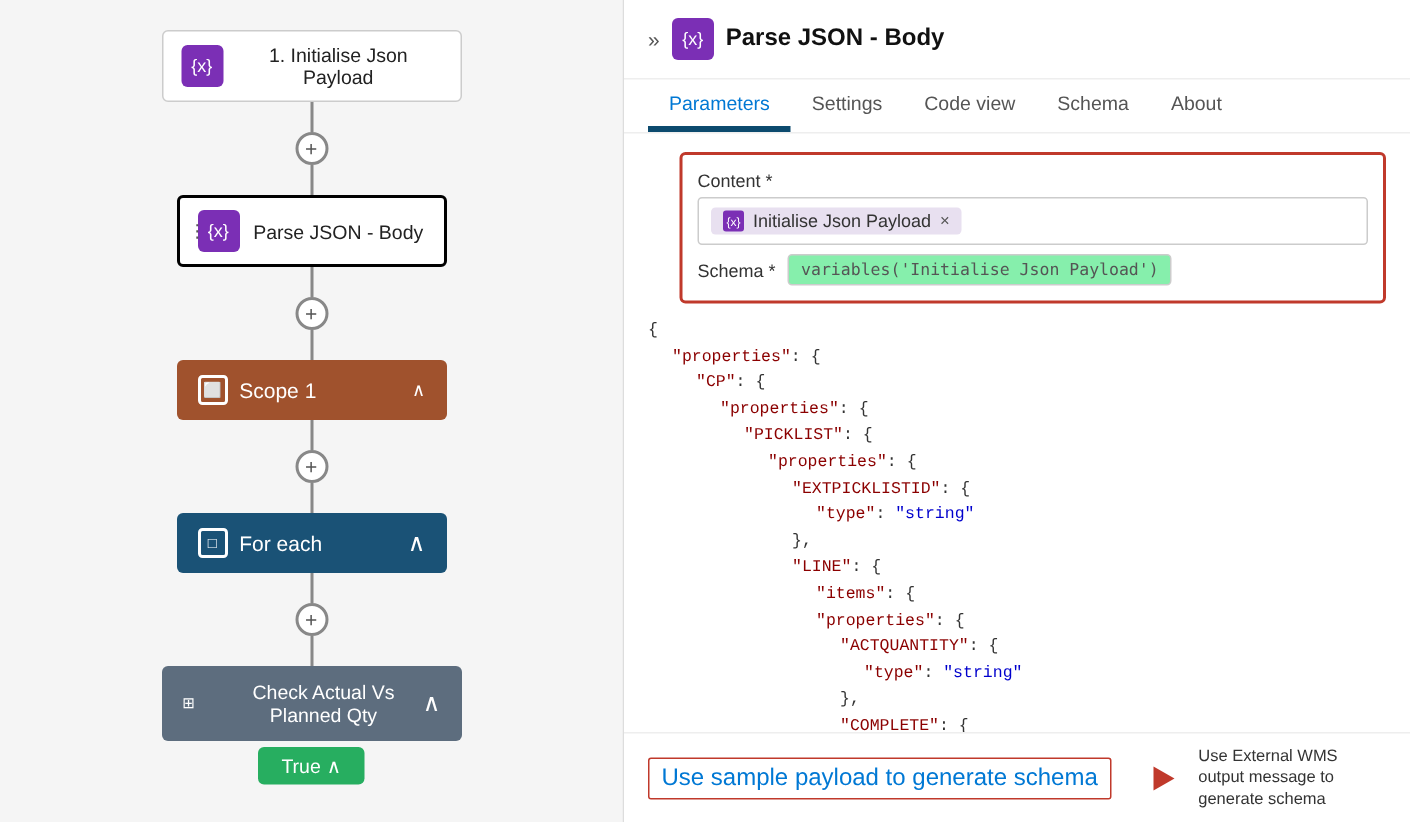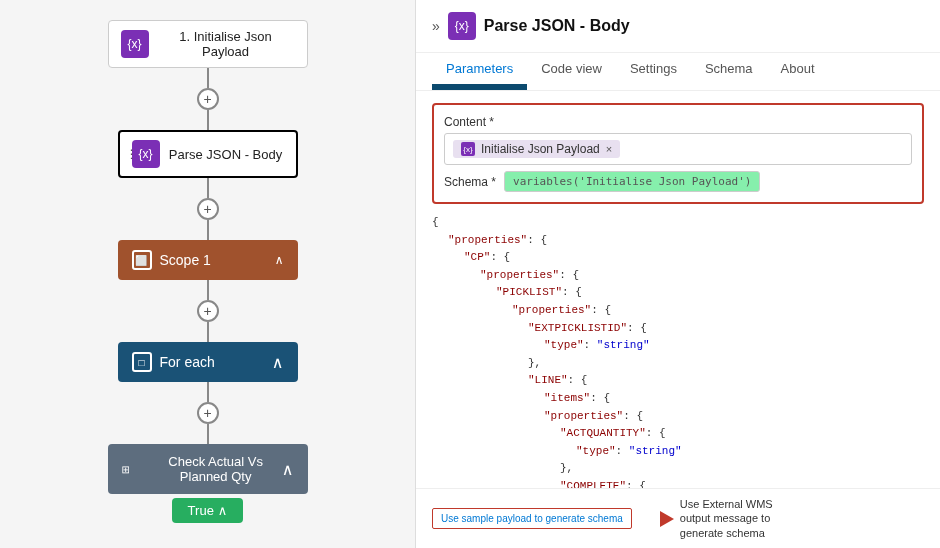--- a/index.html
+++ b/index.html
@@ -293,36 +293,37 @@
     .tab {
       padding: 8px 14px;
       font-size: 13px;
       color: #555;
       cursor: pointer;
       border-bottom: 2px solid transparent;
     }
 
     .tab.active {
       color: #0078d4;
-      border-bottom: 6px solid #0c4a6e;
+      border-bottom: 4px solid #0c4a6e;
       font-weight: 500;
     }
 
     .right-content {
       flex: 1;
       padding: 12px 16px;
       overflow-y: auto;
       position: relative;
     }
 
     .highlighted-section {
       border: 2px solid #c0392b;
       border-radius: 4px;
       padding: 10px;
       margin-bottom: 10px;
+      margin-left: 21px;
     }
 
     .field-label {
       font-size: 12px;
       color: #333;
       font-weight: 500;
       margin-bottom: 4px;
     }
 
     .content-tag-row {
@@ -410,33 +411,33 @@
     .bottom-bar {
       border-top: 1px solid #eee;
       padding: 8px 16px;
       display: flex;
       align-items: center;
       gap: 8px;
     }
 
     .sample-payload-link {
       color: #0078d4;
-      font-size: 10px;
+      font-size: 16px;
       text-decoration: none;
       cursor: pointer;
       border: 1px solid #c0392b;
       border-radius: 2px;
       padding: 4px 8px;
     }
 
     .arrow-annotation {
       display: flex;
       align-items: center;
       margin-left: 20px;
-      gap: 6px;
+      gap: 16px;
     }
 
     .arrow-right {
       width: 0;
       height: 0;
       border-top: 8px solid transparent;
       border-bottom: 8px solid transparent;
       border-left: 14px solid #c0392b;
     }
 
@@ -523,22 +524,22 @@
 <div class="right-panel">
 
   <div class="right-header">
     <span class="collapse-btn">»</span>
     <div class="header-icon">{x}</div>
     <span class="header-title">Parse JSON - Body</span>
   </div>
 
   <div class="tabs-row">
     <div class="tab active">Parameters</div>
+    <div class="tab">Settings</div>
     <div class="tab">Code view</div>
-    <div class="tab">Settings</div>
     <div class="tab">Schema</div>
     <div class="tab">About</div>
   </div>
 
   <div class="right-content">
 
     <div class="highlighted-section">
 
       <div class="field-label">Content *</div>
       <div class="content-tag-row">

